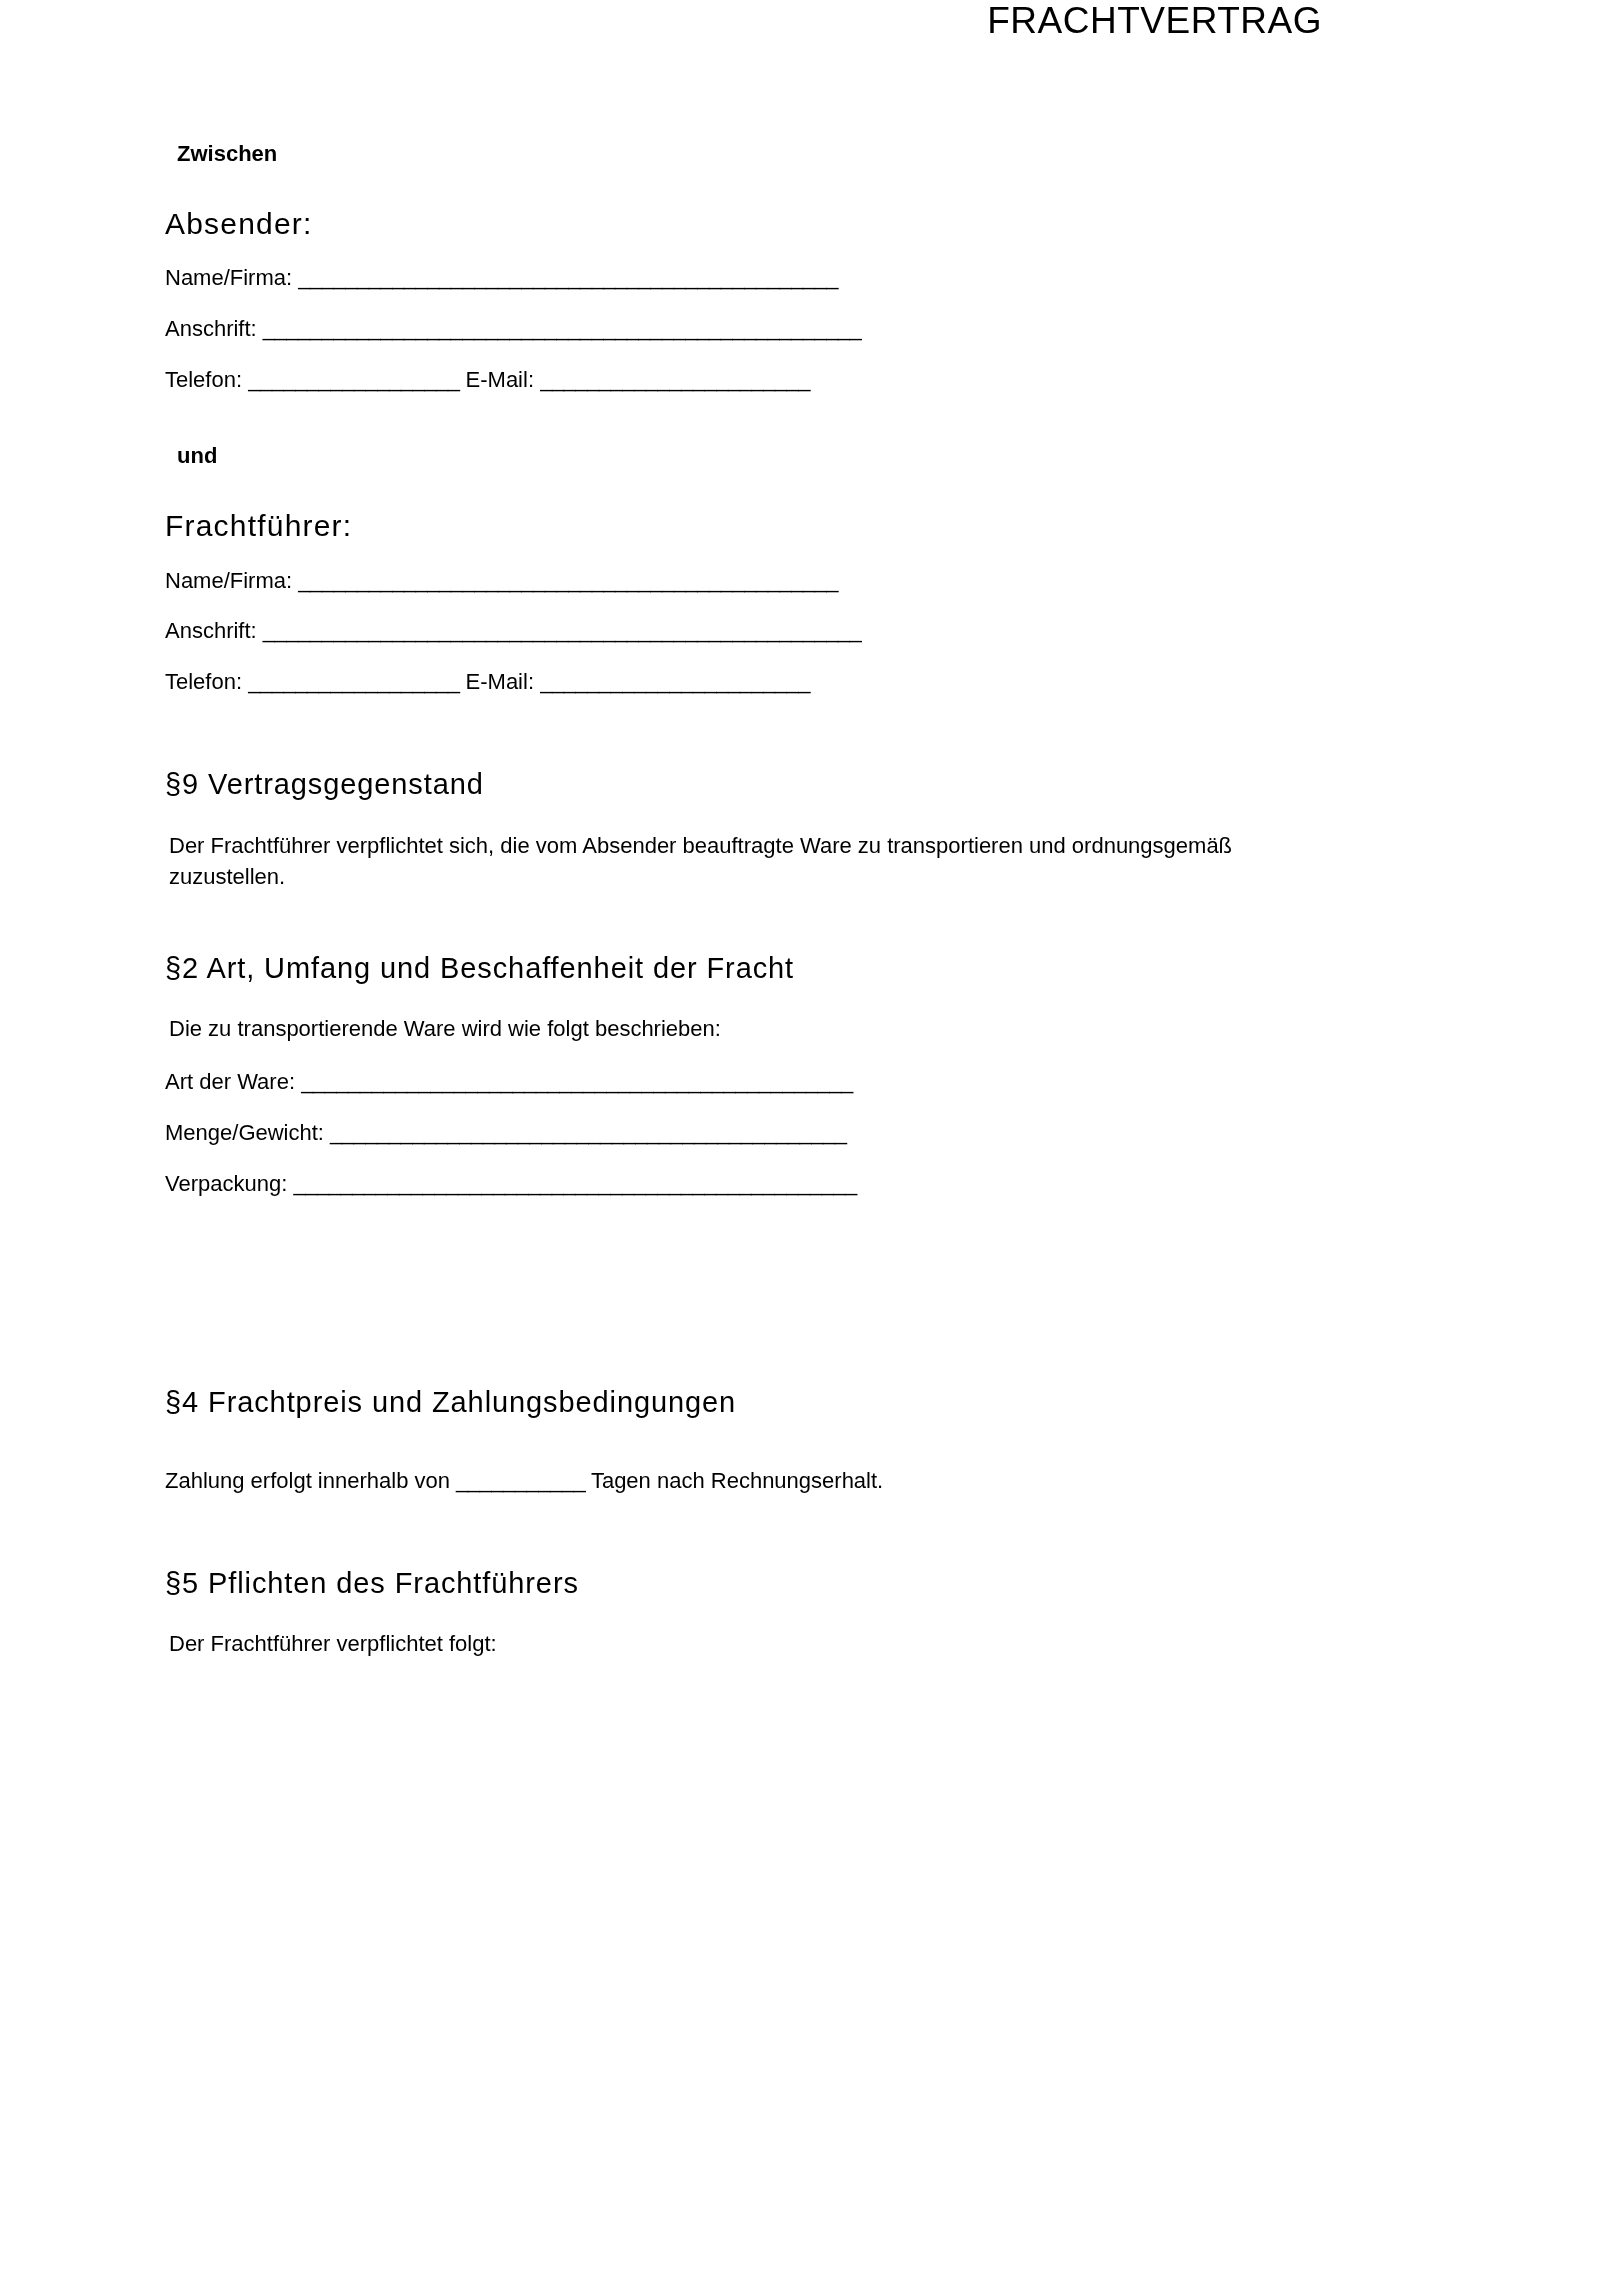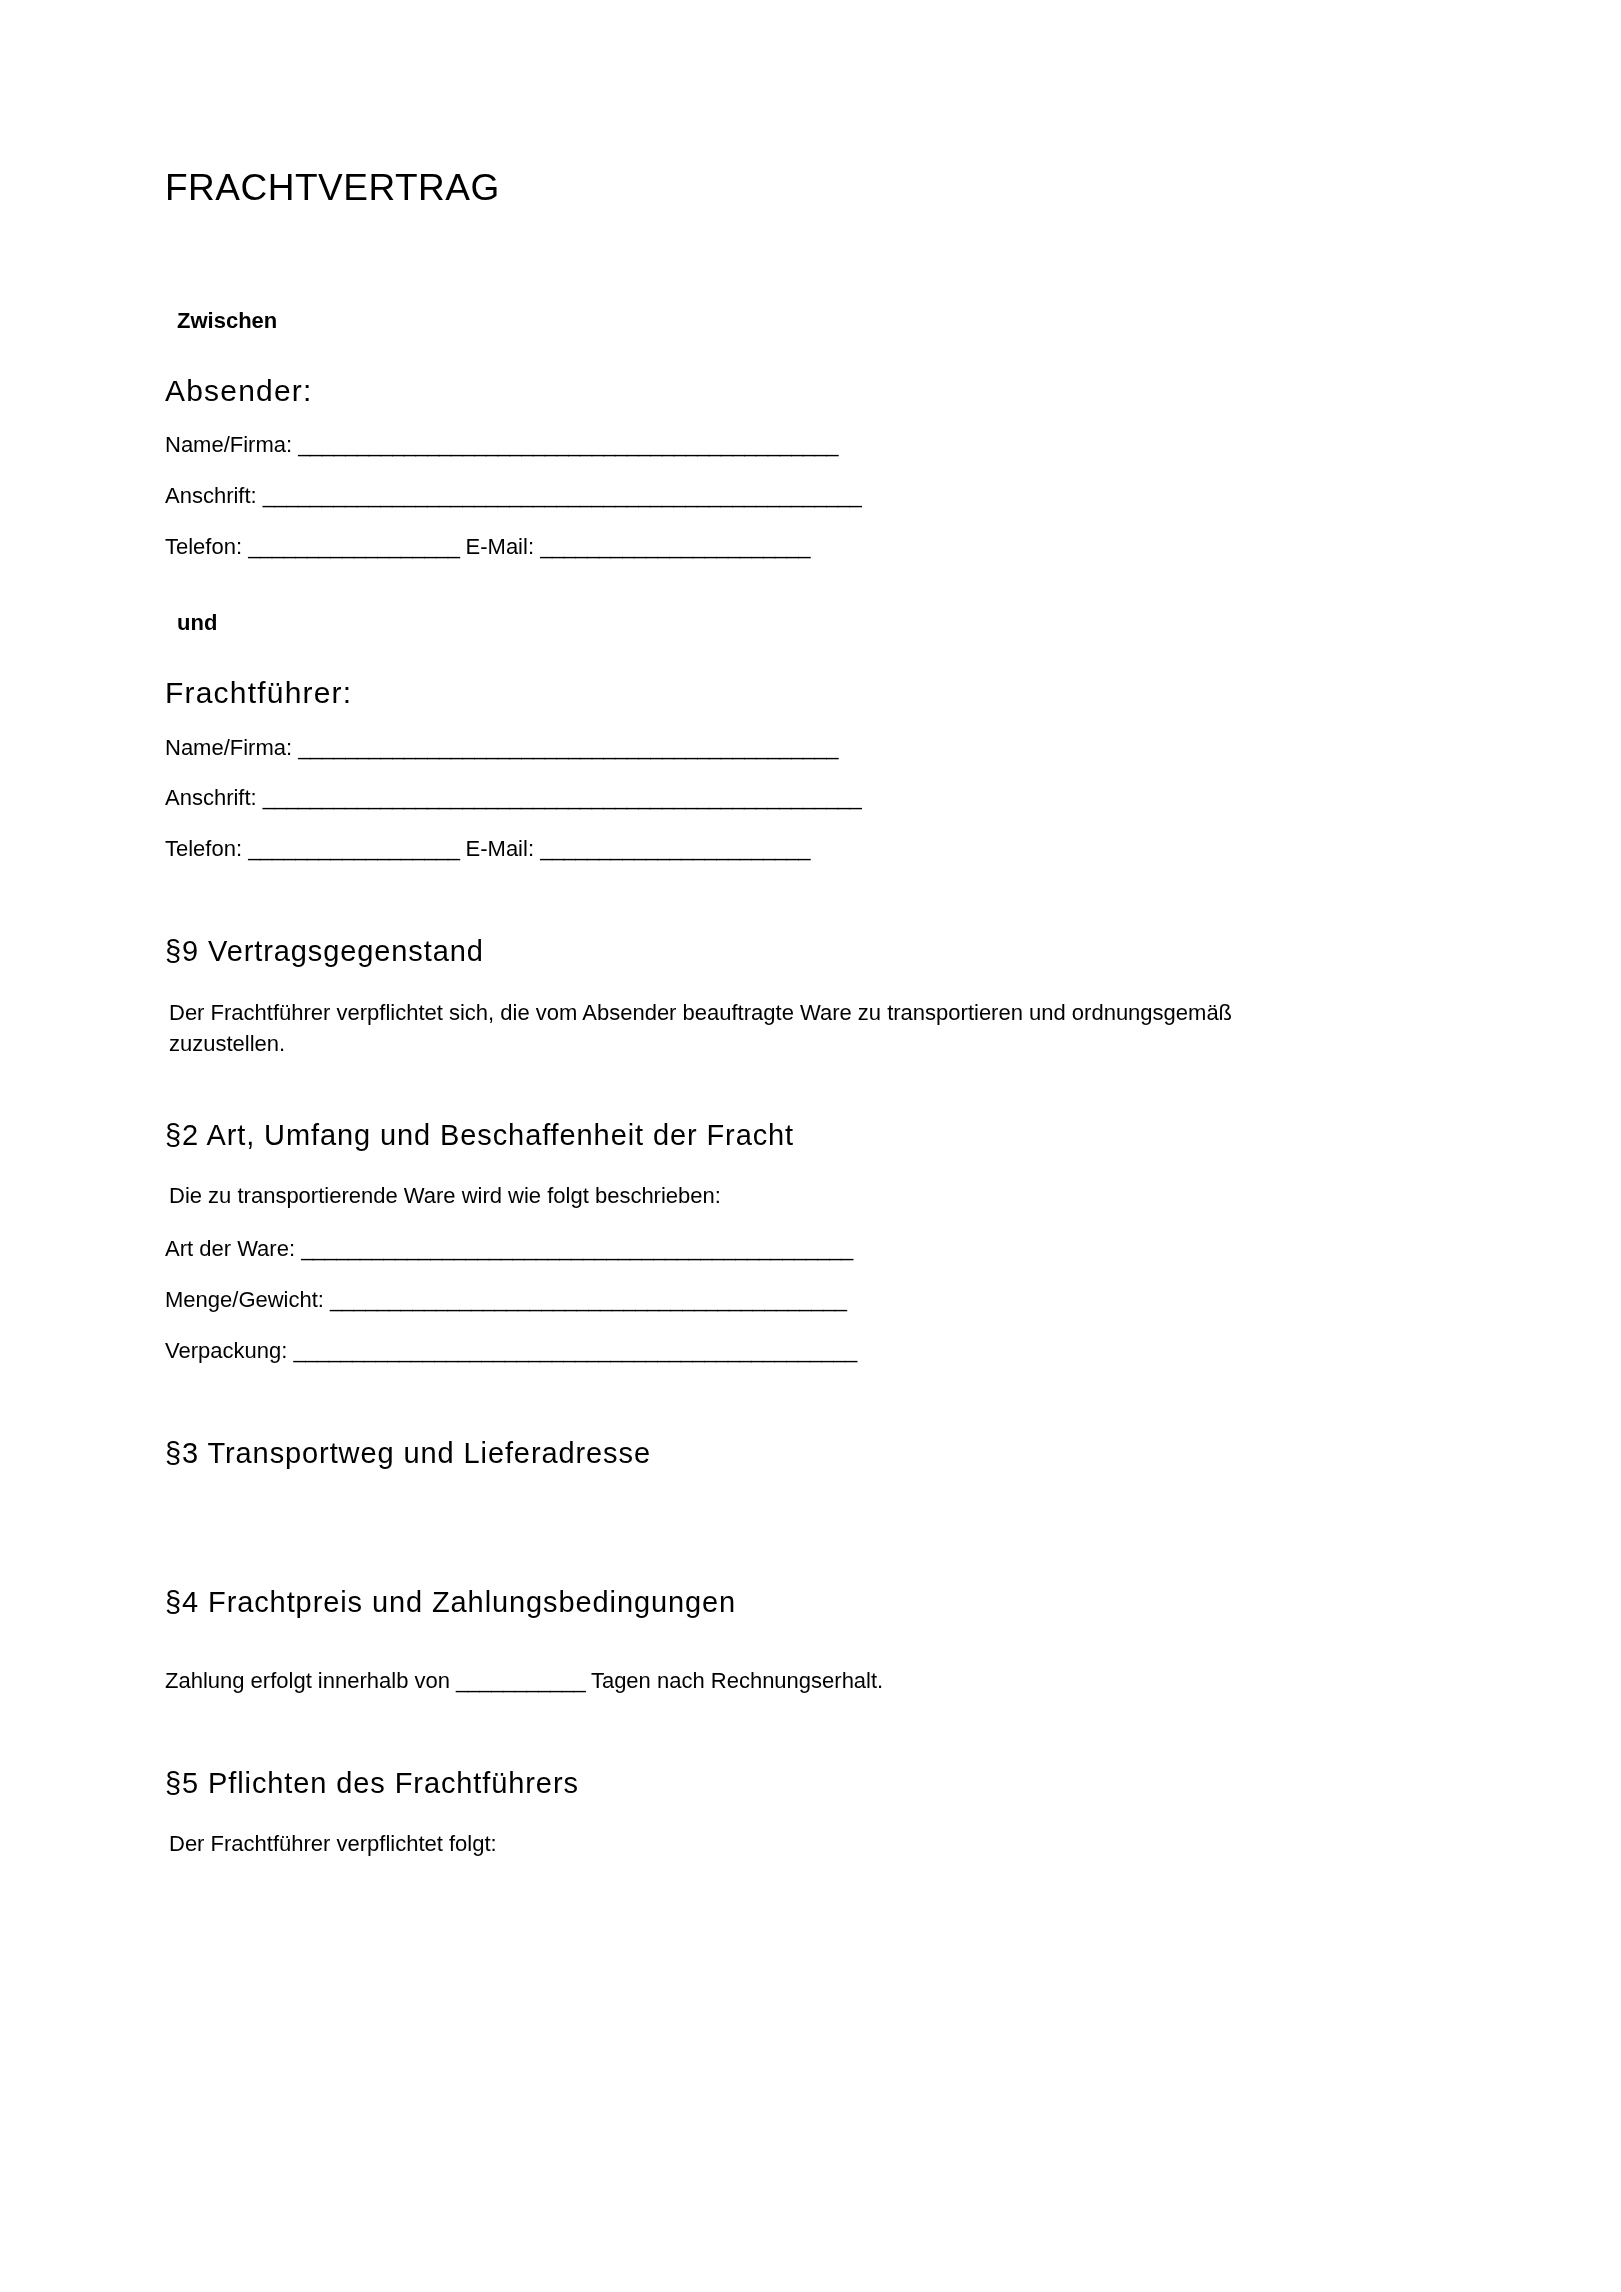--- a/index.html
+++ b/index.html
@@ -29,26 +29,25 @@
   }
   .content {
     position: absolute;
     left: 165px;
     top: 0;
     width: 1304px;
   }
 
   
   .doc-title {
-    text-align: left;
+    text-align: right;
     font-size: 37px;
     font-weight: 400;
     letter-spacing: 0.5px;
     margin: 0;
-    padding-top: 167px;
     width: 1157px;
   }
 
   
   .para {
     font-size: 22px;
     line-height: 1.42;
     margin: 12px;
     font-weight: bold;
   }
@@ -164,21 +163,20 @@
     <div class="sp-field-gap"></div>
 
     <p class="field-row"><span>Menge/Gewicht:</span> <span class="fill">____________________________________________</span></p>
 
     <div class="sp-field-gap"></div>
 
     <p class="field-row"><span>Verpackung:</span> <span class="fill">________________________________________________</span></p>
 
     <div class="sp-sec-gap"></div>
 
-    <h2 class="section-heading">§3 Transportweg und Lieferadresse</h2>
     <div class="sp-head-gap"></div>
 
 
     <div class="sp-field-gap"></div>
 
 
     <div class="sp-sec-gap"></div>
 
     <h2 class="section-heading">§4 Frachtpreis und Zahlungsbedingungen</h2>
     <div class="sp-head-gap"></div>

